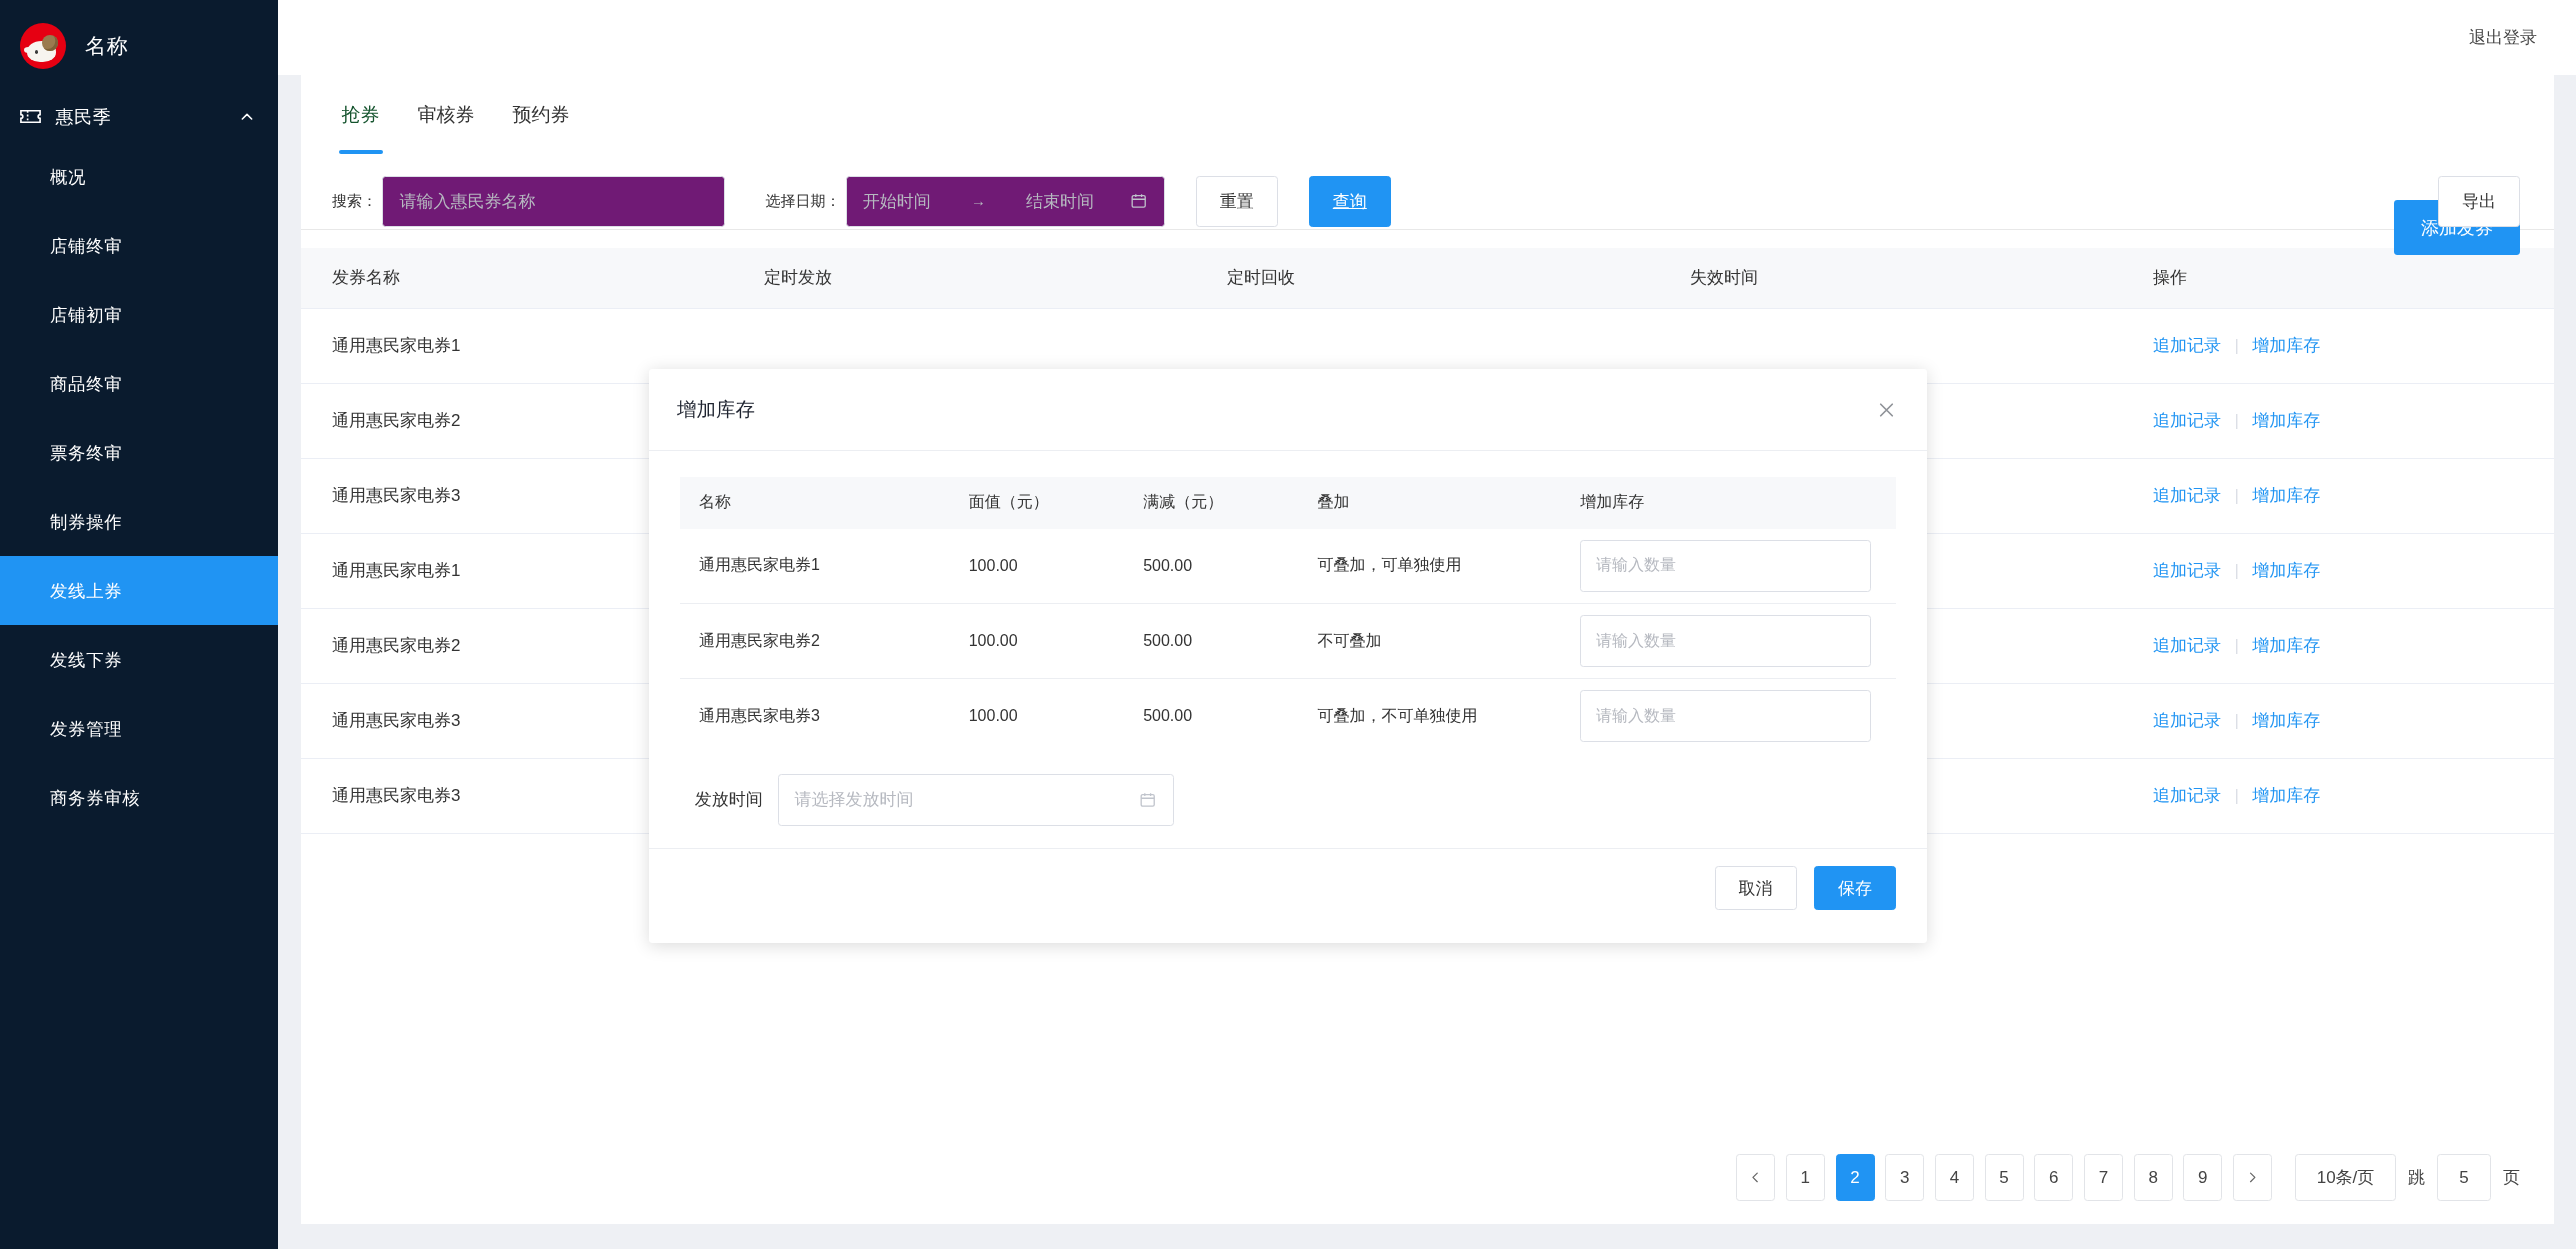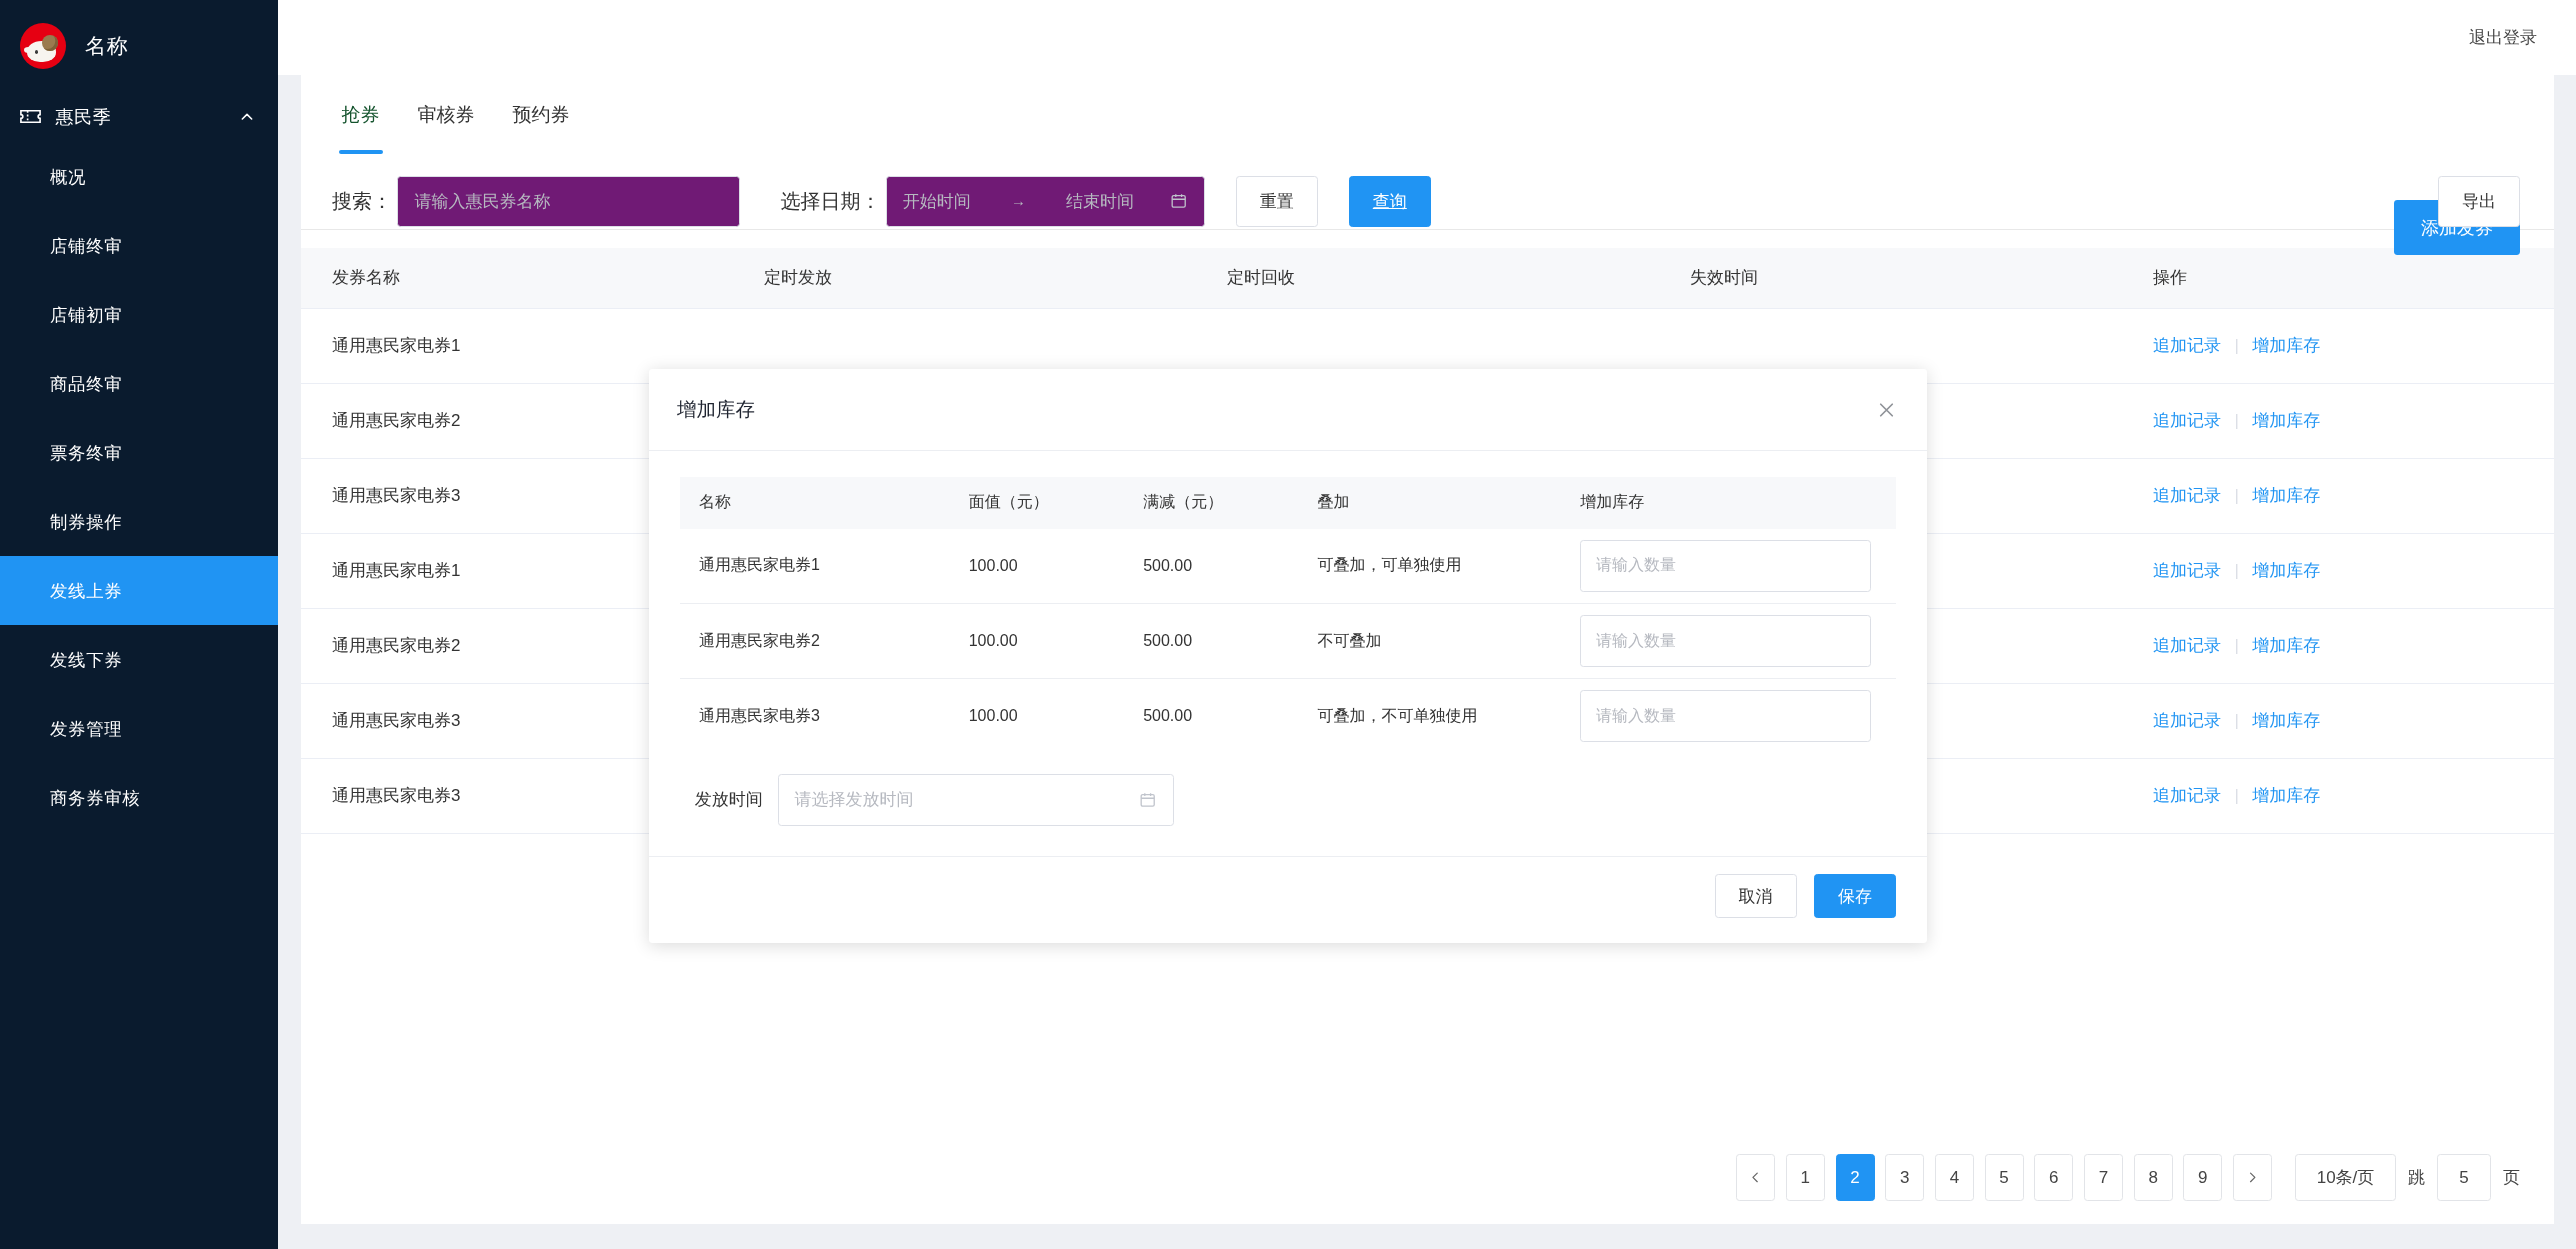--- a/index.html
+++ b/index.html
@@ -96,21 +96,21 @@
   .tabs-underline {
     position: absolute; left: 0; right: 0; top: 154px;
     height: 1.3px; background: #e8e8e8;
   }
 
   
   .filter-row {
     display: flex; align-items: center; height: 94px;
     padding: 0 34px 0 31px; position: relative;
   }
-  .flabel { font-size: 20px; color: #333; margin-right: 5.4px; white-space: nowrap; }
+  .flabel { font-size: 15px; color: #333; margin-right: 5.4px; white-space: nowrap; }
   .input-box {
     border: 0.7px solid #dcdfe6; border-radius: 3.4px;
     height: 51px; display: flex; align-items: center;
     padding: 0 16px; background: #701a75; text-align: center;
   }
   .input-box .ph { color: #b6b9c0; font-size: 17px; }
   .search-input { width: 343px; }
   .daterange { width: 319px; justify-content: space-between; margin-left: 0; }
   .daterange .seg { color: #b6b9c0; font-size: 17px; }
   .daterange .arrow { color: #b6b9c0; font-size: 14.8px; padding: 0 4px; }
@@ -215,21 +215,21 @@
   }
   .time-label { font-size: 17px; color: #333; margin-right: 14.8px; }
   .time-input {
     width: 396px; height: 52px; border: 0.7px solid #dcdfe6; border-radius: 3.4px;
     display: flex; align-items: center; justify-content: space-between;
     padding: 0 16px; background: #fff;
   }
   .time-input .ph { color: #b6b9c0; font-size: 17px; }
 
   .modal-foot {
-    position: absolute; left: 0; right: 0; bottom: 8px; height: 79px;
+    position: absolute; left: 0; right: 0; bottom: 16px; height: 79px;
     border-top: 0.7px solid #eceef2;
     display: flex; align-items: center; justify-content: flex-end;
     padding-right: 31px; gap: 17.4px; margin-top: 20px;
   }
   .mbtn {
     height: 44px; padding: 0 23px; border-radius: 3.4px; font-size: 17px;
     display: inline-flex; align-items: center; justify-content: center;
     cursor: pointer; border: 0.7px solid #dcdfe6; background: #fff; color: #333;
   }
   .mbtn.primary { background: #2094f3; border-color: #2094f3; color: #fff; }

